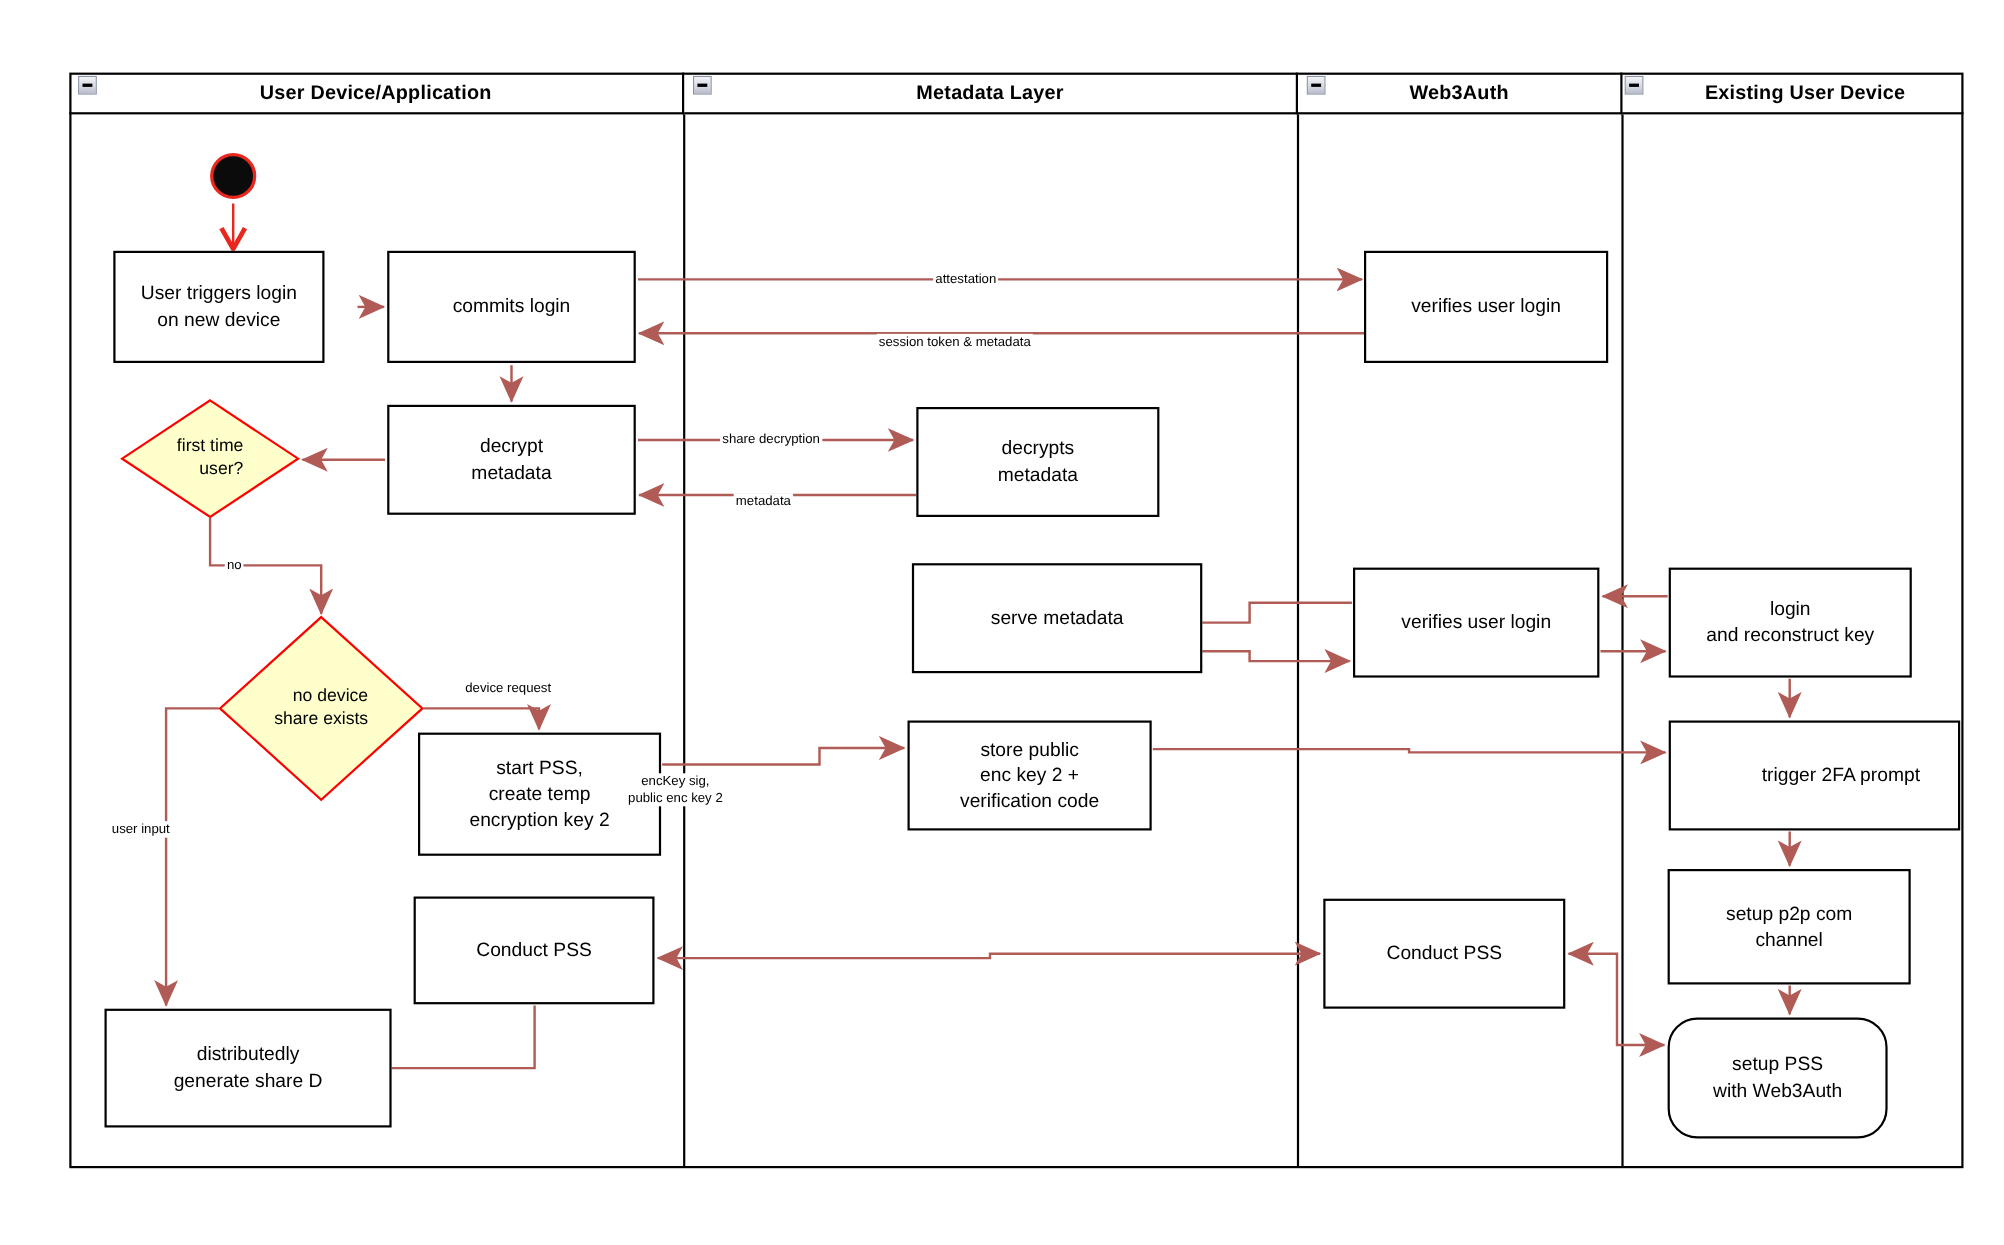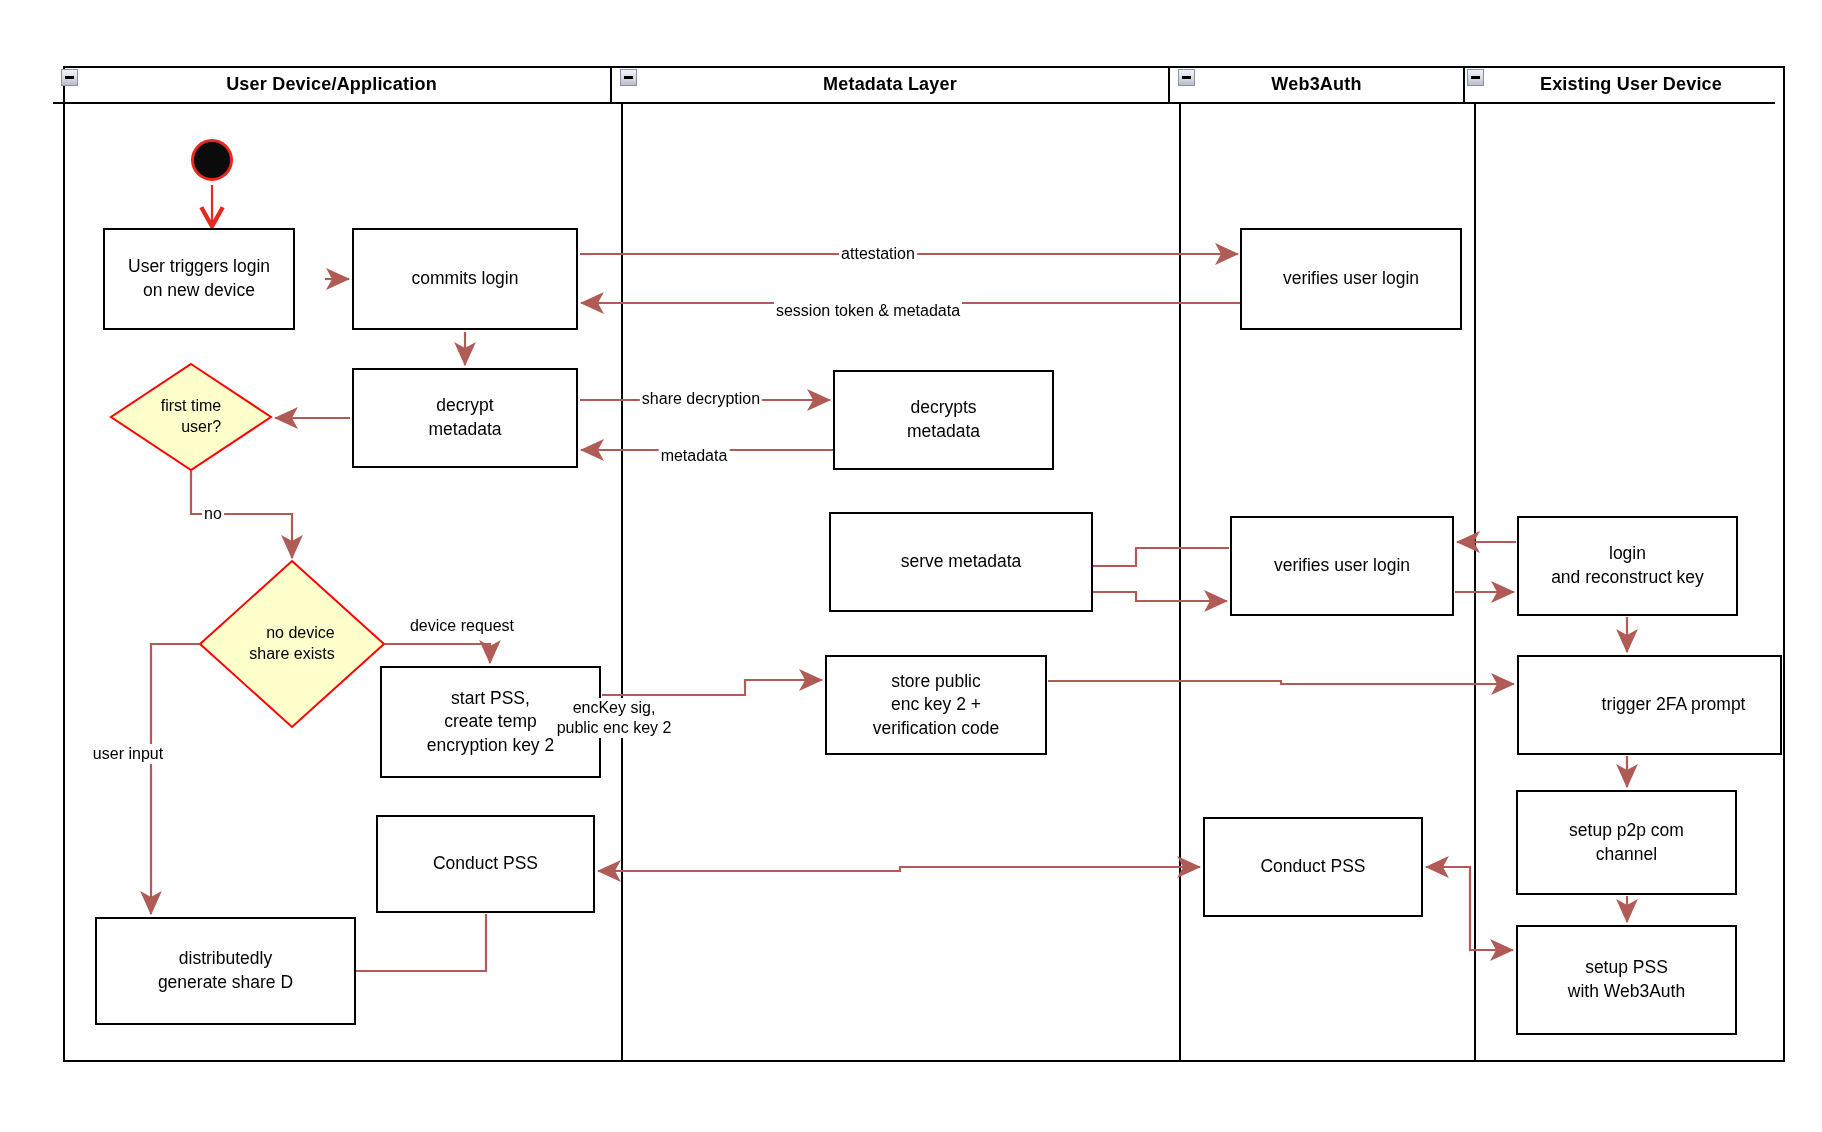--- a/index.html
+++ b/index.html
@@ -1,38 +1,38 @@
 <!DOCTYPE html>
 <html><head>
 <meta charset="utf-8">
 <style>
   html,body{margin:0;padding:0;background:#ffffff;}
   body{font-family:"Liberation Sans","DejaVu Sans",sans-serif;color:#000;}
   #stage{position:relative;width:1822px;height:1132px;background:#fff;overflow:hidden;}
 
   
   #frame{position:absolute;left:63px;top:66px;width:1722px;height:996px;border:2px solid #000;box-sizing:border-box;}
-  .hdr-row{position:absolute;left:53px;top:66px;width:1722px;height:38px;}
+  .hdr-row{position:absolute;left:63px;top:66px;width:1722px;height:38px;}
   .hdr-cell{position:absolute;top:0;height:38px;border-bottom:2px solid #000;border-right:2px solid #000;box-sizing:border-box;display:flex;align-items:center;justify-content:center;}
   .hdr-cell.last{border-right:none;}
   .hdr-title{font-weight:700;font-size:18px;letter-spacing:.2px;}
   .collapse-icon{position:absolute;left:8px;top:3px;width:17px;height:17px;border:1px solid #8a93a6;background:linear-gradient(180deg,#f2f3f7 0%,#d8dbe4 55%,#b9bdcc 100%);display:flex;align-items:center;justify-content:center;box-sizing:border-box;cursor:pointer;}
   .collapse-icon .minus-bar{display:block;width:9px;height:3px;background:#000;}
 
   
   #edges{position:absolute;left:0;top:0;width:1822px;height:1132px;z-index:1;}
 
   
   .node{position:absolute;background:#fff;border:2px solid #000;box-sizing:border-box;display:flex;align-items:center;justify-content:center;text-align:center;z-index:2;}
   .node-label{font-size:17.5px;line-height:1.35;white-space:pre-line;}
   .diamond-label{position:absolute;z-index:3;transform:translate(-50%,-50%);text-align:right;font-size:16px;line-height:1.3;white-space:pre-line;}
   .start-circle{position:absolute;width:42px;height:42px;border-radius:50%;background:#0b0b0b;border:3px solid #e8281e;box-sizing:border-box;z-index:2;}
 
   
-  .edge-label{position:absolute;z-index:3;transform:translate(-50%,-50%);font-size:16px;line-height:1.25;text-align:center;background:#fff;padding:0 2px;white-space:pre-line;}
+  .edge-label{position:absolute;z-index:3;transform:translate(-50%,-50%);font-size:12px;line-height:1.25;text-align:center;background:#fff;padding:0 2px;white-space:pre-line;}
   .edge-label.no-bg{background:transparent;}
 </style>
 </head>
 <body>
 
 <div id="stage">
 
   <svg id="edges" viewBox="0 0 1822 1132">
     <defs>
       <marker id="arrow" viewBox="0 0 10 9" refX="9.5" refY="4.5" markerWidth="11" markerHeight="10" orient="auto-start-reverse">
@@ -154,21 +154,21 @@
   <div class="node" style="left:376px;top:815px;width:219px;height:98px;">
     <span class="node-label">Conduct PSS</span>
   </div>
   <div class="node" style="left:1203px;top:817px;width:220px;height:100px;">
     <span class="node-label">Conduct PSS</span>
   </div>
   <div class="node" style="left:1516px;top:790px;width:221px;height:105px;">
     <span class="node-label">setup p2p com
 channel</span>
   </div>
-  <div class="node" style="left:1516px;top:925px;width:221px;height:110px;">
+  <div class="node" style="left:1516px;top:925px;width:200px;height:110px;border-radius:27px;">
     <span class="node-label">setup PSS
 with Web3Auth</span>
   </div>
   <div class="node" style="left:95px;top:917px;width:261px;height:108px;">
     <span class="node-label">distributedly
 generate share D</span>
   </div>
 
   <div class="diamond-label" style="left:191px;top:417px;">first time
 user?</div>

